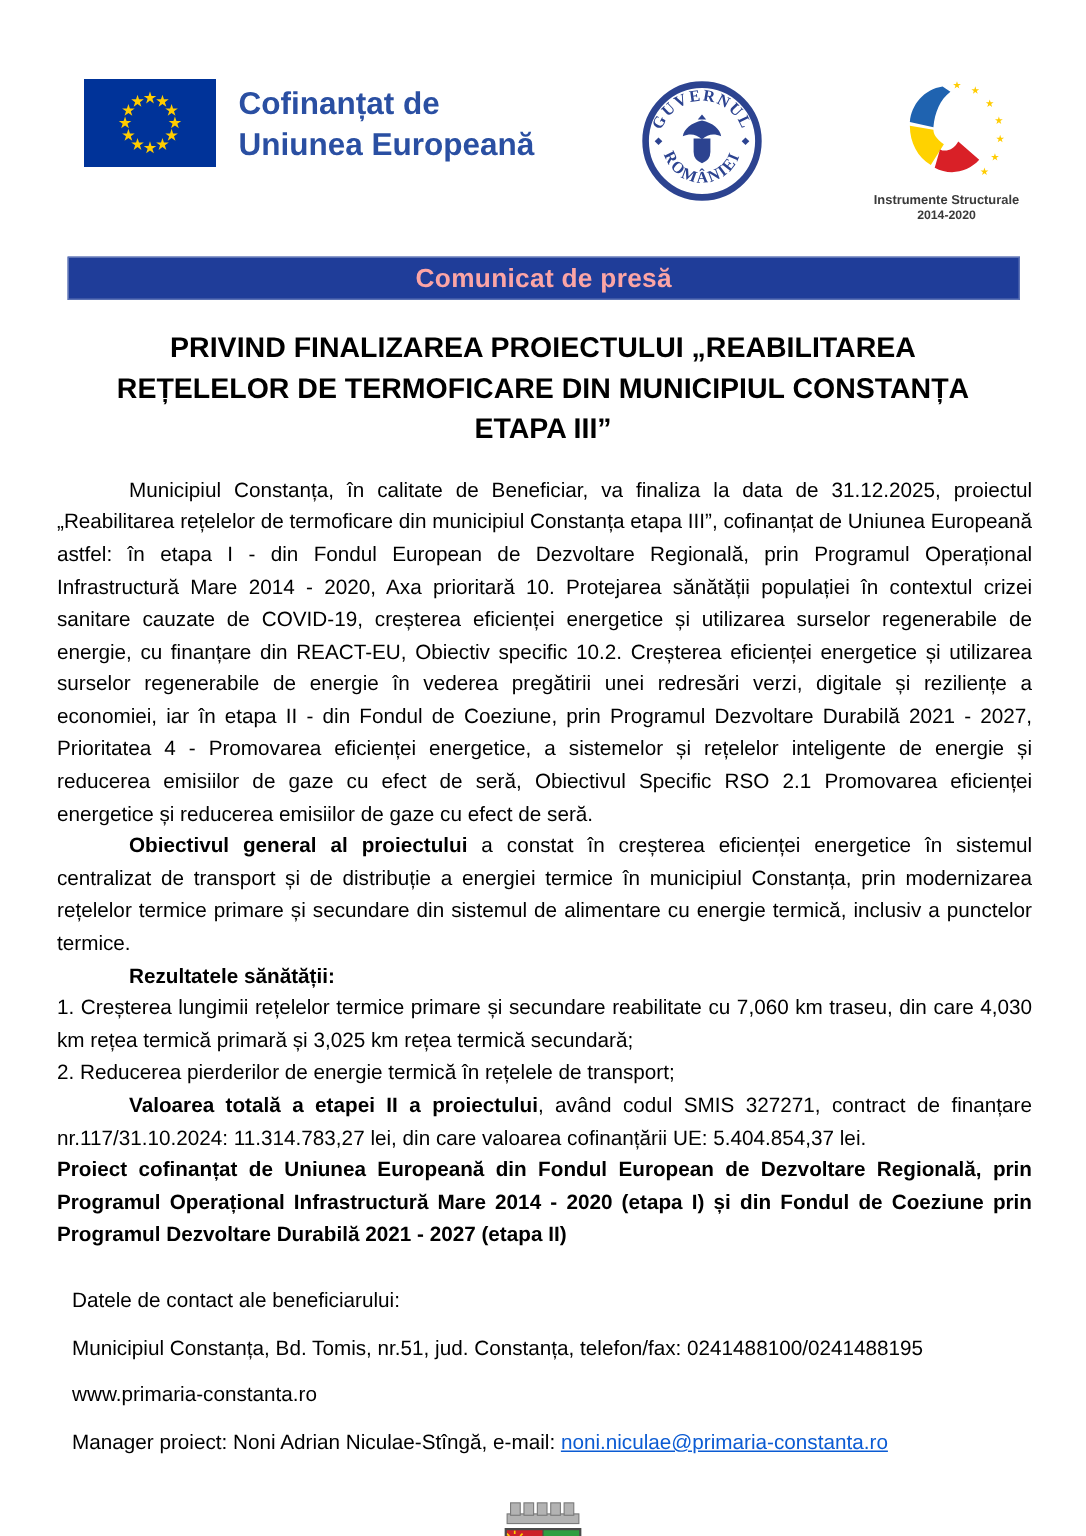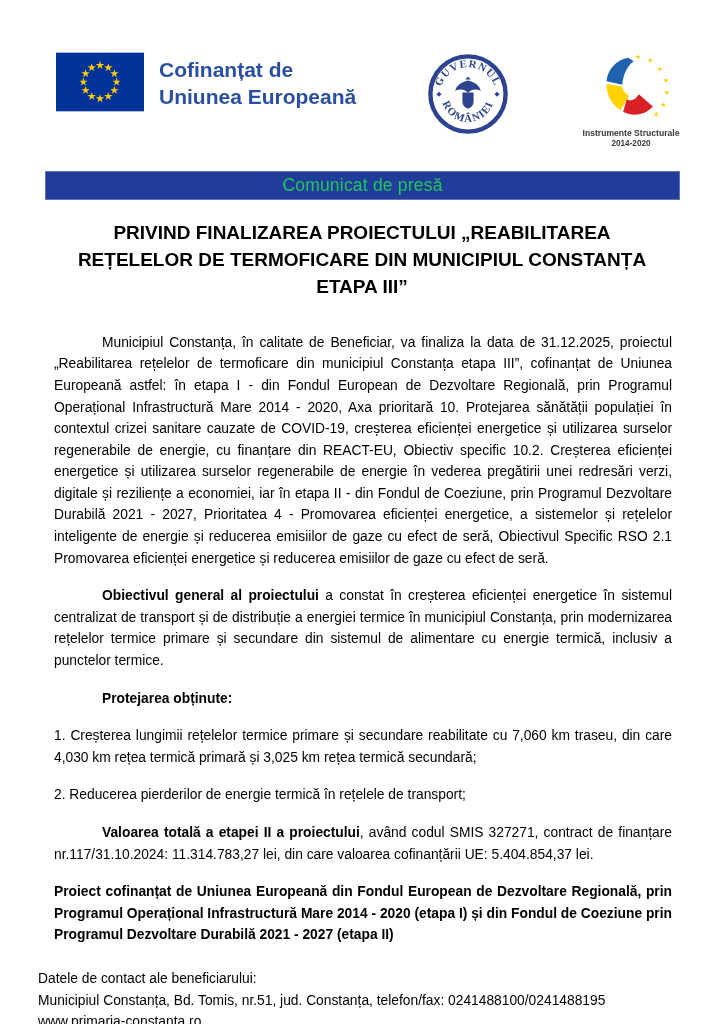--- a/index.html
+++ b/index.html
@@ -15,35 +15,35 @@
   .gov-block{width:120px;display:flex;justify-content:center;padding-top:2px;}
   .is-block{margin-left:auto;width:126px;display:flex;flex-direction:column;align-items:center;padding-top:0;}
   .is-text1{font-size:8.6px;font-weight:bold;color:#3a3a3a;line-height:1.3;text-align:center;}
   .is-text2{font-size:8.2px;font-weight:bold;color:#3a3a3a;line-height:1.3;text-align:center;}
   
   .banner{
     margin:21px 44px 0 45px;height:29px;background:#1f3d99;
     box-shadow:inset 0 0 0 1px rgba(255,255,255,.28);
     display:flex;align-items:center;justify-content:center;
   }
-  .banner span{color:#22c55e;font-weight:normal;font-size:17.5px;letter-spacing:.2px;}
+  .banner span{color:#fca5a5;font-weight:bold;font-size:17.5px;letter-spacing:.2px;}
   
   .doc-title{
     margin:20px 58px 0;text-align:center;font-weight:bold;font-size:19px;line-height:1.42;
   }
   
   .content{padding:15px 36px 0 38px;}
-  .content p{margin:16px;font-size:13.8px;line-height:21.6px;text-align:justify;}
+  .content p{margin:0;font-size:13.8px;line-height:21.6px;text-align:justify;}
   .indent{text-indent:48px;}
   .bold{font-weight:bold;}
   .note{
     margin:22px 10px 0;font-weight:bold;font-size:13.8px;line-height:21.8px;text-align:center;
   }
   .contact{margin-top:22px;font-size:13.8px;line-height:22px;}
-  .contact p{margin:0;text-align:left;}
+  .contact p{margin:10px;text-align:left;}
   .email{color:#0b5bd3;text-decoration:underline;cursor:pointer;}
   
   .coat{display:flex;justify-content:center;margin-top:25px;}
 </style>
 </head>
 <body>
 
 <div class="page">
 
   <div class="header">
@@ -122,21 +122,21 @@
   </div>
 
   <div class="doc-title">PRIVIND FINALIZAREA PROIECTULUI „REABILITAREA REȚELELOR DE TERMOFICARE DIN MUNICIPIUL CONSTANȚA ETAPA III”</div>
 
   <div class="content">
 
     <p class="indent">Municipiul Constanța,  în calitate de Beneficiar, va finaliza la data de 31.12.2025, proiectul „Reabilitarea rețelelor de termoficare din municipiul Constanța etapa III”, cofinanțat de Uniunea Europeană astfel: în etapa I - din Fondul European de Dezvoltare Regională, prin Programul Operațional Infrastructură Mare 2014 - 2020, Axa prioritară 10. Protejarea sănătății populației în contextul crizei sanitare cauzate de COVID-19, creșterea eficienței energetice și utilizarea surselor regenerabile de energie, cu finanțare din REACT-EU, Obiectiv specific 10.2. Creșterea eficienței energetice și utilizarea surselor regenerabile de energie în vederea pregătirii unei redresări verzi, digitale și reziliențe a economiei, iar în etapa II - din Fondul de Coeziune, prin Programul Dezvoltare Durabilă 2021 - 2027, Prioritatea 4 -  Promovarea eficienței energetice, a sistemelor și rețelelor inteligente de energie și reducerea emisiilor de gaze cu efect de seră, Obiectivul Specific RSO 2.1 Promovarea eficienței energetice și reducerea emisiilor de gaze cu efect de seră.</p>
 
     <p class="indent"><b class="bold">Obiectivul general al proiectului</b><span>  a constat în creșterea eficienței energetice în sistemul centralizat de transport și de distribuție a energiei termice în municipiul Constanța, prin modernizarea rețelelor termice primare și secundare din sistemul de alimentare cu energie termică, inclusiv a punctelor termice.</span></p>
 
-    <p class="indent bold">Protejarea obținute:</p>
+    <p class="indent bold">Rezultatele sănătății:</p>
 
     <p>1. Creșterea lungimii rețelelor termice primare și secundare reabilitate cu 7,060 km traseu, din care 4,030 km rețea termică primară și 3,025 km rețea termică secundară;</p>
     <p>2. Reducerea pierderilor de energie termică în rețelele de transport;</p>
 
 
     <p class="indent"><b class="bold">Valoarea totală a etapei II a proiectului</b><span>, având codul SMIS 327271, contract de finanțare nr.117/31.10.2024: 11.314.783,27 lei, din care valoarea cofinanțării UE: 5.404.854,37 lei.</span></p>
 
     <p class="note">Proiect cofinanțat de Uniunea Europeană din Fondul European de Dezvoltare Regională, prin Programul Operațional Infrastructură Mare 2014 - 2020 (etapa I) și din Fondul de Coeziune prin Programul Dezvoltare Durabilă 2021 - 2027 (etapa II)</p>
 
     <div class="contact">

